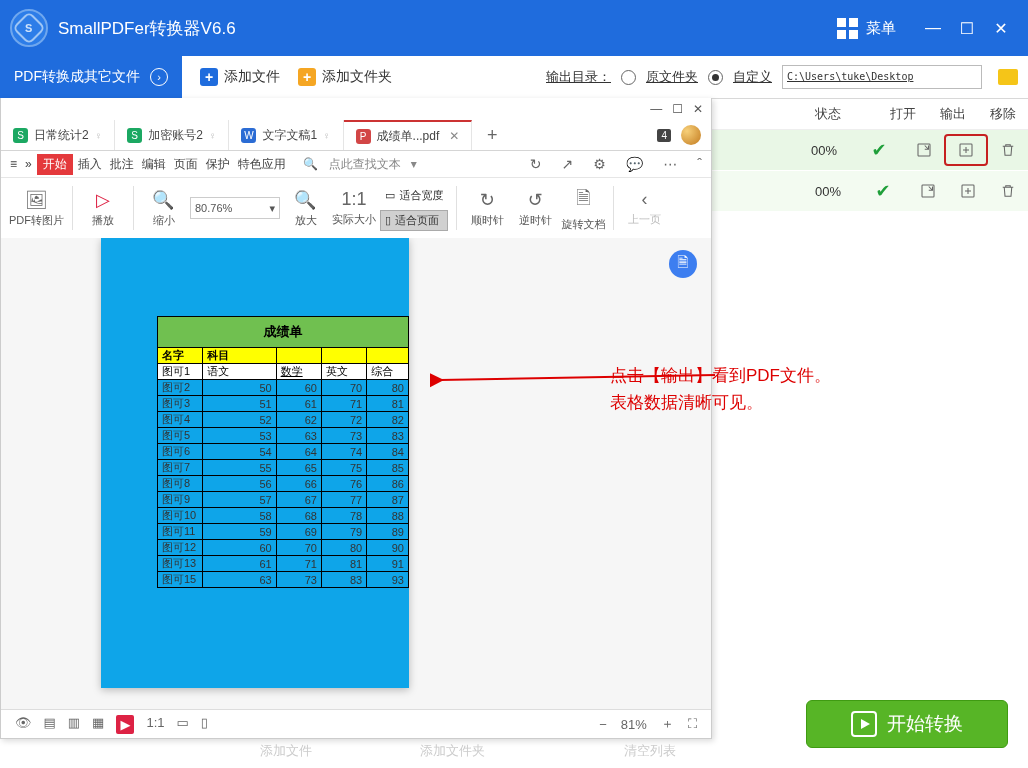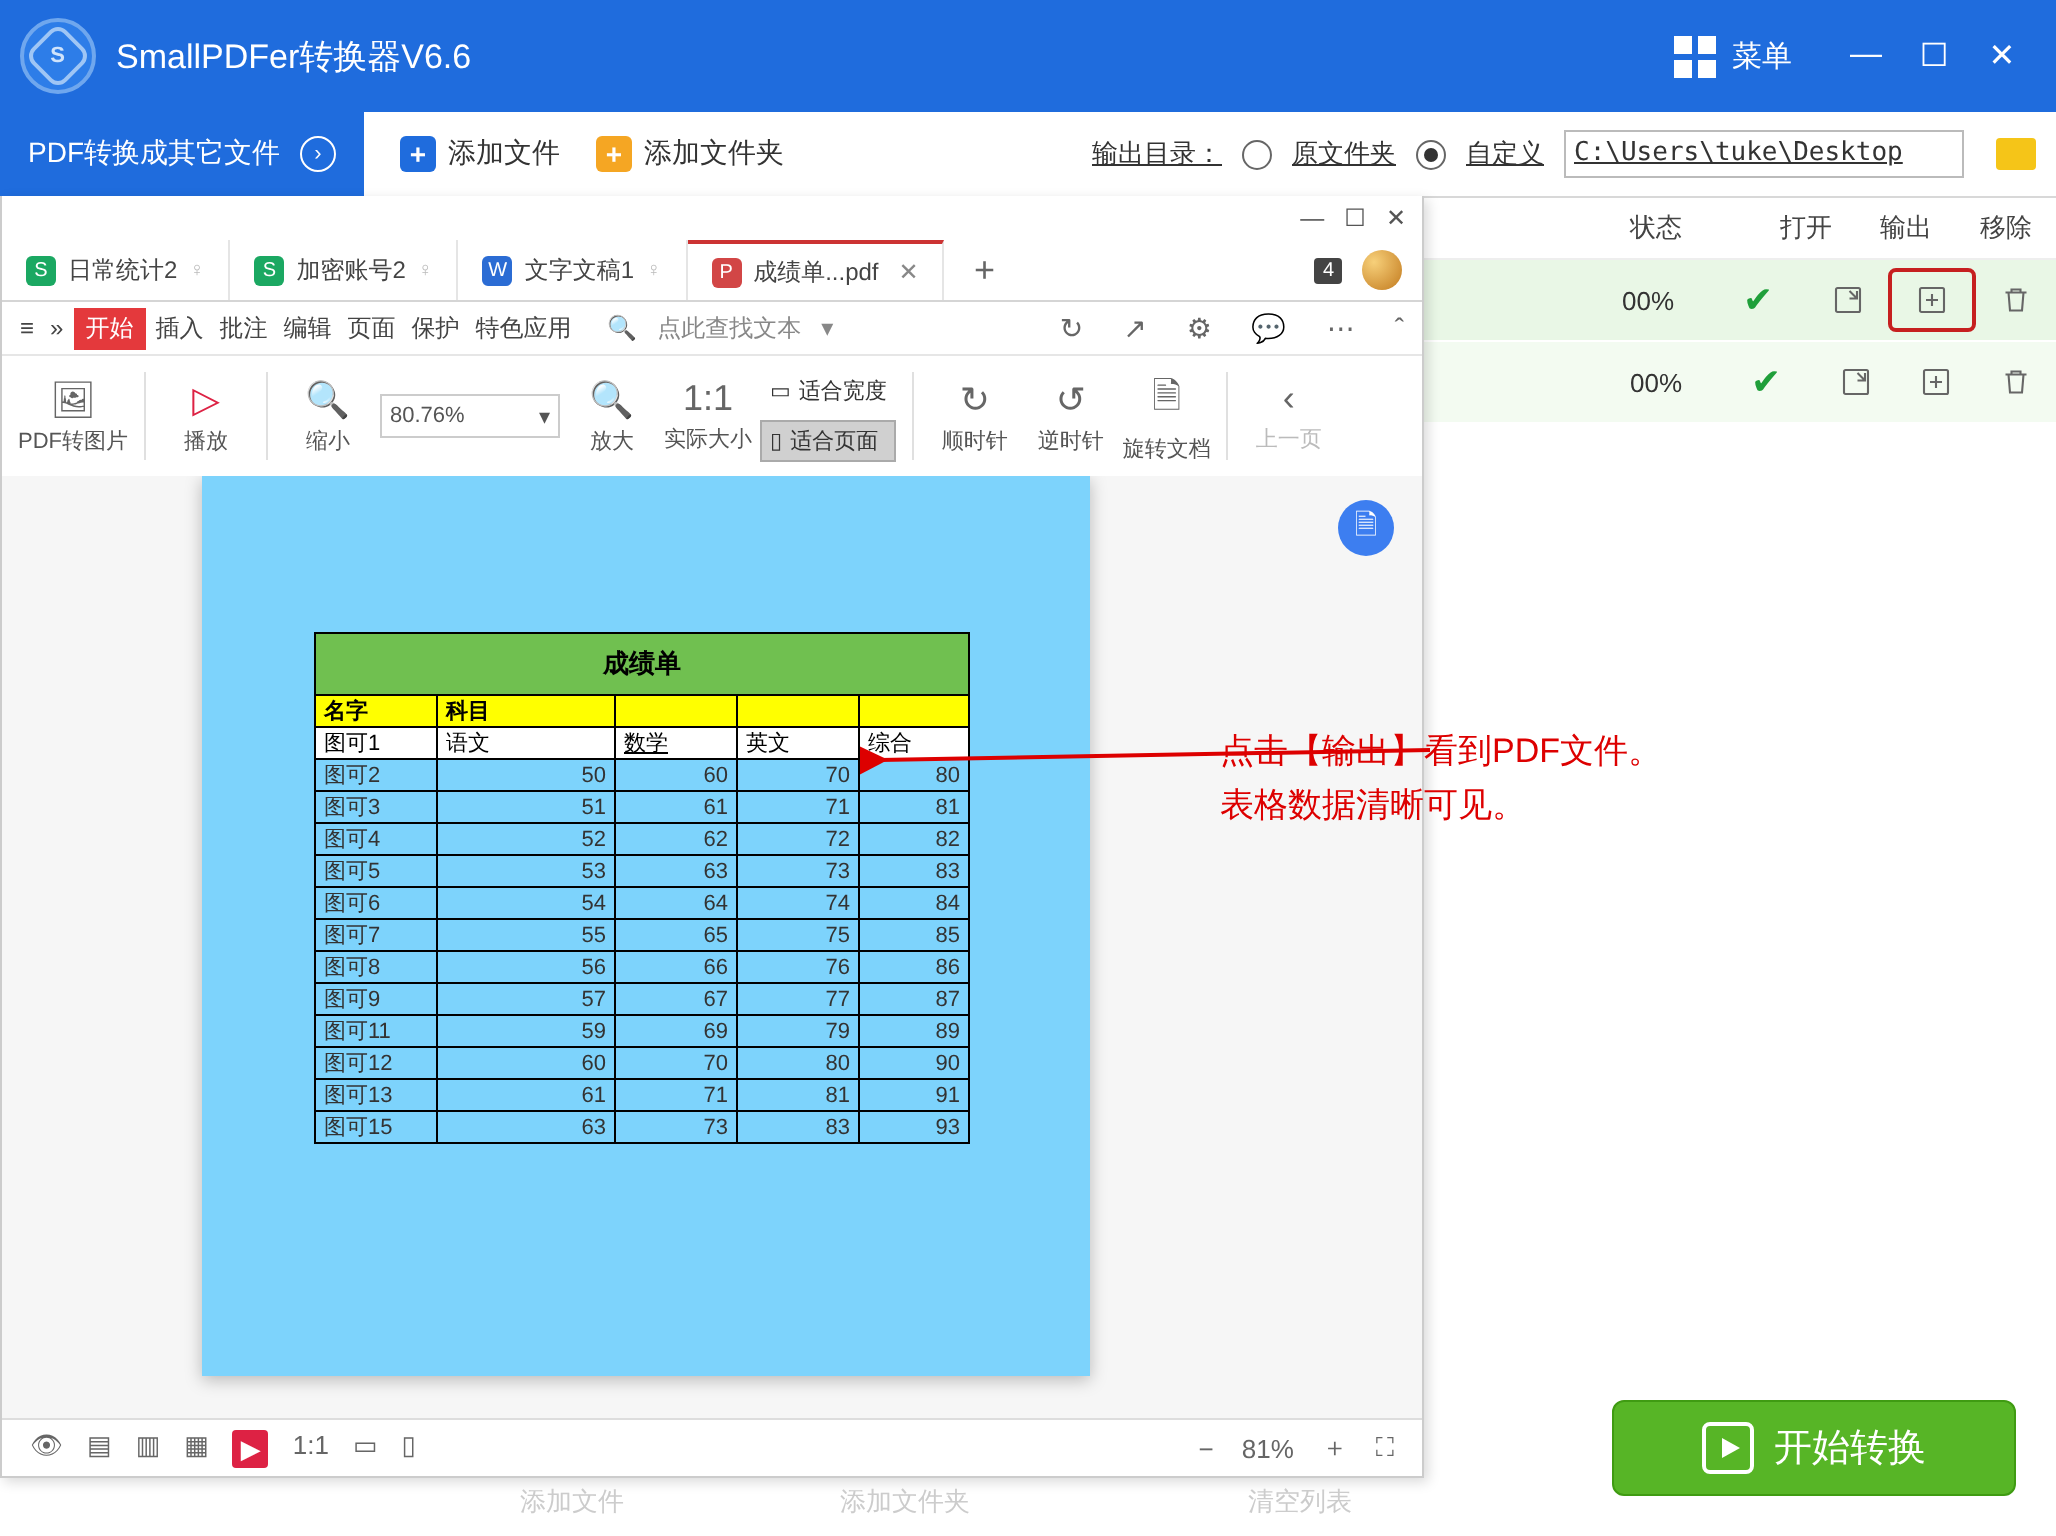--- a/index.html
+++ b/index.html
@@ -14,21 +14,21 @@
 .menu-grid{display:grid;grid-template-columns:9px 9px;grid-template-rows:9px 9px;gap:3px;margin-right:8px;}
 .menu-grid div{background:#fff;}
 .toolbar{height:42px;display:flex;align-items:center;border-bottom:1px solid #d8d8d8;background:#fff;}
 .modebtn{height:42px;background:#1f6cdd;color:#fff;display:flex;align-items:center;padding:0 14px;font-size:14px;gap:10px;}
 .addbtn{display:flex;align-items:center;gap:6px;margin-left:18px;font-size:14px;color:#333;cursor:pointer;}
 .sqicon{width:18px;height:18px;border-radius:3px;display:flex;align-items:center;justify-content:center;color:#fff;font-size:14px;font-weight:bold;}
 .blue{background:#1f6cdd;} .orange{background:#f5a623;}
 .outlabel{margin-left:auto;display:flex;align-items:center;gap:10px;font-size:13px;text-decoration:underline;}
 .radio{width:13px;height:13px;border:1px solid #666;border-radius:50%;display:inline-flex;align-items:center;justify-content:center;}
 .radio.sel::after{content:"";width:7px;height:7px;background:#333;border-radius:50%;}
-.pathfld{width:190px;height:22px;border:1px solid #bbb;padding:0 4px;font-family:Consolas,monospace;font-size:13px;line-height:22px;overflow:hidden;color:#333}
+.pathfld{width:190px;height:22px;border:1px solid #bbb;padding:0 4px;font-family:Consolas,monospace;font-size:10px;line-height:22px;overflow:hidden;color:#333}
 .folder{width:20px;height:16px;background:#f5c518;border-radius:2px;margin:0 10px 0 6px;}
 .listhdr{height:30px;display:flex;align-items:center;background:#fff;border-bottom:1px solid #eee;font-size:13px;color:#444;}
 .listhdr span{text-align:center;}
 .row{height:40px;display:flex;align-items:center;background:#e9f7e6;border-bottom:1px solid #fff;}
 .row.alt{background:#f3fbf1;}
 .pct{flex:0 0 60px;text-align:center;color:#333;font-size:13px;margin-left:auto}
 .chk{color:#1f9f3a;font-size:18px;flex:0 0 50px;text-align:center;}
 .iconbtn{width:40px;height:26px;display:flex;align-items:center;justify-content:center;cursor:pointer;}
 .iconbtn svg{width:18px;height:18px;stroke:#666;fill:none;stroke-width:1.4;}
 .iconbtn.boxed{border:2px solid #c62020;border-radius:4px;height:28px;}
@@ -51,21 +51,21 @@
 .ribicons{margin-left:auto;display:flex;gap:14px;color:#666;font-size:14px;}
 .ribbon{height:60px;display:flex;align-items:center;gap:4px;padding:0 8px;border-bottom:1px solid #e6e6e6;}
 .rbtn{display:flex;flex-direction:column;align-items:center;justify-content:center;gap:2px;min-width:44px;font-size:11px;color:#555;cursor:pointer;}
 .rbtn .ic{font-size:18px;color:#666;}
 .zoombox{border:1px solid #ccc;height:20px;width:80px;font-size:11px;display:flex;align-items:center;justify-content:space-between;padding:0 4px;}
 .fitbtn{display:flex;gap:4px;flex-direction:column;align-items:stretch;}
 .fitbtn div{font-size:11px;border:1px solid transparent;padding:2px 4px;display:flex;align-items:center;gap:4px;}
 .fitbtn div.sel{background:#d0d0d0;border:1px solid #aaa;}
 .vsep{width:1px;height:44px;background:#e0e0e0;margin:0 4px;}
 .canvas{position:absolute;top:140px;left:0;right:0;bottom:28px;background:#f6f6f6;overflow:hidden;}
-.page{position:absolute;left:100px;top:0;width:444px;height:450px;background:#7dd3fc;box-shadow:0 2px 8px rgba(0,0,0,.25);}
+.page{position:absolute;left:100px;top:0;width:308px;height:450px;background:#0ea5e9;box-shadow:0 2px 8px rgba(0,0,0,.25);}
 .fab{position:absolute;right:14px;top:12px;width:28px;height:28px;background:#3d7ef0;border-radius:50%;display:flex;align-items:center;justify-content:center;color:#fff;font-size:14px;}
 .sheet{position:absolute;left:56px;top:78px;border-collapse:collapse;font-size:11px;}
 .sheet th,.sheet td{border:1px solid #000;padding:0 4px;height:15px;}
 .sheet .ttl{background:#70c050;text-align:center;font-size:13px;height:30px;color:#000;}
 .sheet .hdr{background:#ffff00;color:#000;text-align:left;}
 .sheet .sub{background:#fff;color:#000;}
 .sheet td.n{text-align:right;}
 .vstatus{position:absolute;bottom:0;left:0;right:0;height:28px;border-top:1px solid #ddd;display:flex;align-items:center;gap:14px;padding:0 14px;color:#666;font-size:13px;}
 .vstatus .vsicons{display:flex;gap:12px;}
 .annot{position:absolute;left:610px;top:362px;color:#d00;font-size:17px;line-height:1.6;}
@@ -366,20 +366,27 @@
                 <td class="n" style="width: 46px;">86</td>
               </tr>
               <tr>
                 <td class="" style="width: 52px;">图可9</td>
                 <td class="n" style="width: 52px;">57</td>
                 <td class="n" style="width: 52px;">67</td>
                 <td class="n" style="width: 52px;">77</td>
                 <td class="n" style="width: 46px;">87</td>
               </tr>
               <tr>
+                <td class="" style="width: 52px;">图可10</td>
+                <td class="n" style="width: 52px;">58</td>
+                <td class="n" style="width: 52px;">68</td>
+                <td class="n" style="width: 52px;">78</td>
+                <td class="n" style="width: 46px;">88</td>
+              </tr>
+              <tr>
                 <td class="" style="width: 52px;">图可11</td>
                 <td class="n" style="width: 52px;">59</td>
                 <td class="n" style="width: 52px;">69</td>
                 <td class="n" style="width: 52px;">79</td>
                 <td class="n" style="width: 46px;">89</td>
               </tr>
               <tr>
                 <td class="" style="width: 52px;">图可12</td>
                 <td class="n" style="width: 52px;">60</td>
                 <td class="n" style="width: 52px;">70</td>

